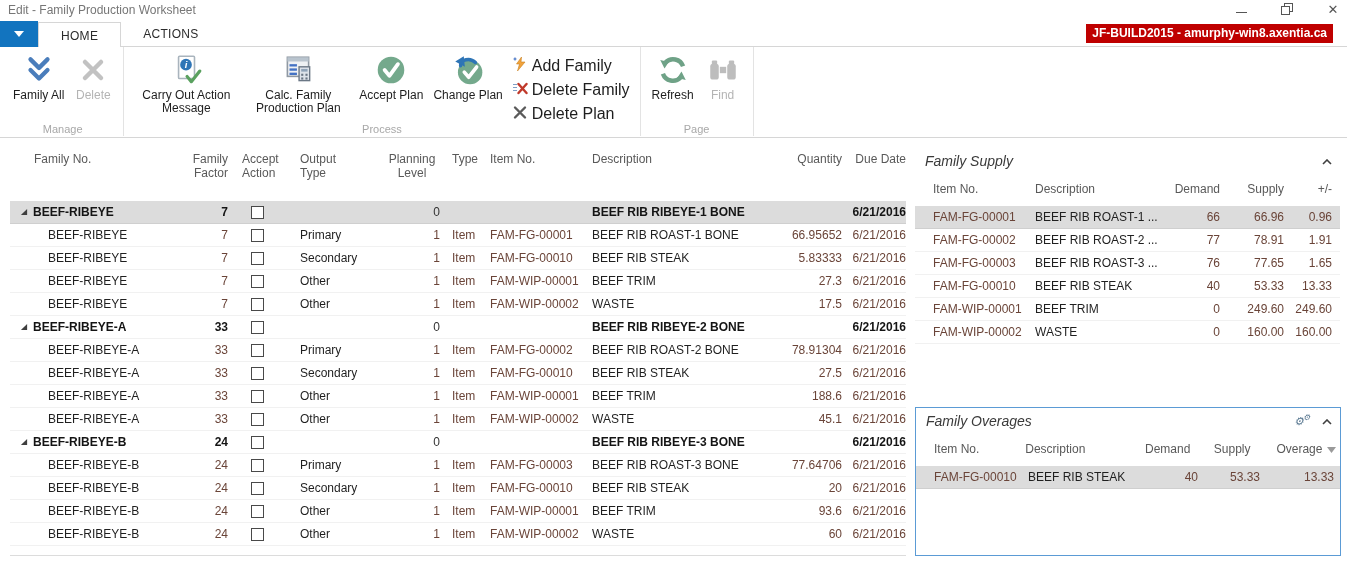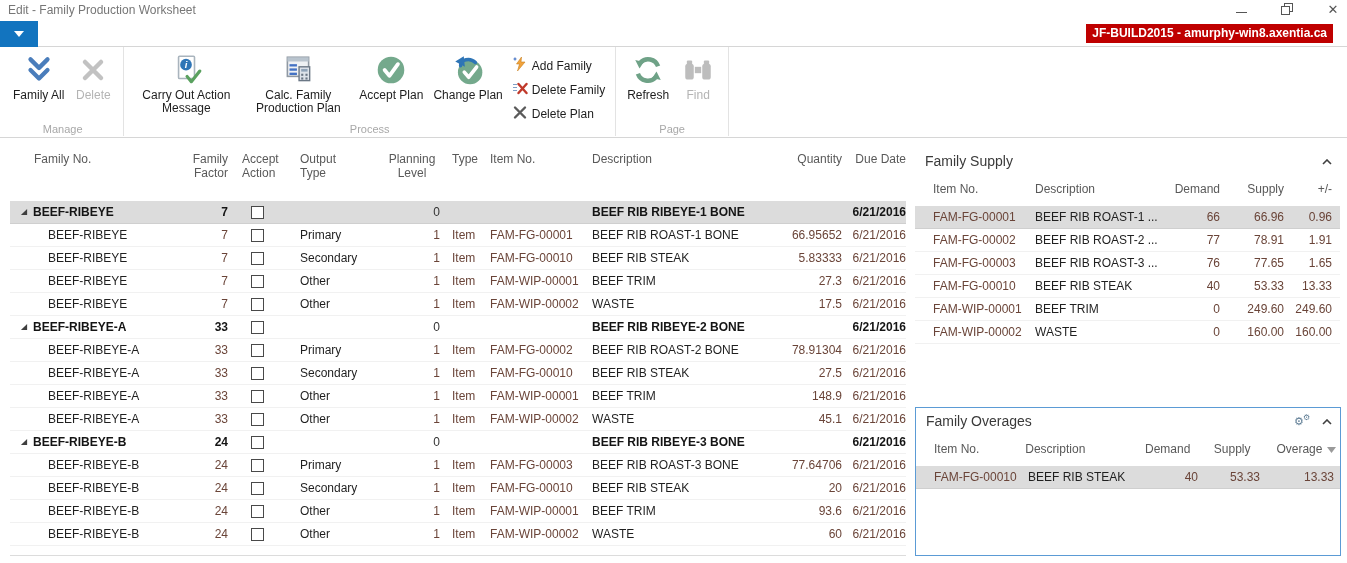--- a/index.html
+++ b/index.html
@@ -27,21 +27,21 @@
   
   .ribbon { position:absolute; top:47px; left:0; width:100%; height:91px; background:#fff; border-bottom:1px solid #d6d6d6; display:flex; padding-left:2px; }
   .rgroup { position:relative; height:89px; border-right:1px solid #e3e3e3; padding:3px 6px 16px 6px; display:flex; align-items:flex-start; }
   .rglabel { position:absolute; bottom:1px; left:0; width:100%; text-align:center; color:#a8a8a8; font-size:11px; }
   .rlarge { display:flex; flex-direction:column; align-items:center; text-align:center; padding:2px 5px; min-width:48px; max-width:112px; cursor:default; }
   .rlarge .ric { height:36px; display:flex; align-items:center; justify-content:center; }
   .rlarge .rlbl { font-size:12px; line-height:13px; color:#1e1e1e; margin-top:1px; }
   .rlarge.disabled .rlbl { color:#b4b4b4; }
   .rstack { display:flex; flex-direction:column; gap:5px; margin:6px 4px 0 4px; }
   .rsmall { display:flex; align-items:center; gap:4px; cursor:default; }
-  .rsmall .rlbl { font-size:12px; color:#1e1e1e; }
+  .rsmall .rlbl { font-size:16px; color:#1e1e1e; }
 
   
   .main-table { position:absolute; left:10px; top:145px; width:896px; height:411px; border-bottom:1px solid #dcdcdc; background:#fff; }
   .thead { display:flex; height:56px; padding-top:7px; color:#595959; }
   .hcell { line-height:14px; }
   .hcell span { display:inline-block; }
   .trow { display:flex; height:23px; align-items:center; border-bottom:1px solid #f1f1f1; background:#fff; cursor:default; }
   .trow.sel { background:#dcdcdc; border-bottom:1px solid #cfcfcf; }
   .tcell { overflow:hidden; white-space:nowrap; line-height:22px; }
   .tcell.val { color:#6a4438; }
@@ -49,21 +49,21 @@
   .trow.group .tcell.nb { font-weight:normal; color:#333; }
   .fam-child { padding-left:38px; }
   .fam-group { padding-left:10px; display:flex; align-items:center; gap:5px; }
   .cb { width:13px; height:13px; border:1px solid #494949; background:#fff; display:inline-block; }
   .cbwrap { display:flex; justify-content:center; align-items:center; }
 
   
   .panel { position:absolute; background:#fff; }
   #supply-panel { left:915px; top:148px; width:425px; }
   #overages-panel { left:915px; top:407px; width:426px; height:149px; border:1px solid #5b9bd5; }
-  .ptitle-row { display:flex; align-items:center; height:26px; padding:0 8px 0 10px; }
+  .ptitle-row { display:flex; align-items:center; height:26px; padding:0 8px 0 10px;font-style:italic; }
   .ptitle { font-size:14px; color:#3a3a3a; flex:1; }
   .pticons { display:flex; align-items:center; gap:10px; }
   .phead { display:flex; color:#595959; padding-top:8px; padding-bottom:10px; }
   .prow { display:flex; height:23px; align-items:center; border-bottom:1px solid #f1f1f1; }
   .prow.sel { background:#dcdcdc; border-bottom:1px solid #cfcfcf; }
   .pcell { overflow:hidden; white-space:nowrap; }
   .pcell.val { color:#6a4438; }
   .sort-col { width:18px; display:flex; justify-content:flex-end; padding-right:4px; align-items:flex-end; }
 </style>
 </head>
@@ -84,20 +84,24 @@
     <span class="wbtn">
         <span class="xglyph">✕</span>
       </span>
   </div>
 </div>
 
 <div class="tabrow">
   <div class="appbtn">
       <span class="appcaret"></span>
     </div>
+  <div class="tabs">
+    <div class="tab active"><span>HOME</span></div>
+    <div class="tab"><span>ACTIONS</span></div>
+  </div>
   <div class="badge">JF-BUILD2015 - amurphy-win8.axentia.ca</div>
 </div>
 
 <div class="ribbon" id="ribbon">
     <div class="rgroup">
       <div class="rlarge">
         <div class="ric">
           <svg width="34" height="34" viewBox="0 0 32 32">
             <g fill="none" stroke="#4a7dbb" stroke-width="4" stroke-linecap="round" stroke-linejoin="round">
               <path d="M8 6l8 8 8-8"></path>
@@ -370,21 +374,21 @@
       <div class="tcell fam-child" style="width: 168px; text-align: left;">BEEF-RIBEYE-A</div>
       <div class="tcell val" style="width: 50px; text-align: right;">33</div>
       <div class="tcell cbwrap" style="width: 58px; text-align: left; padding-left: 0px;">
         <span class="cb"></span>
       </div>
       <div class="tcell" style="width: 92px; text-align: left; padding-left: 14px;">Other</div>
       <div class="tcell val" style="width: 62px; text-align: right;">1</div>
       <div class="tcell val" style="width: 50px; text-align: left; padding-left: 12px;">Item</div>
       <div class="tcell val" style="width: 102px; text-align: left;">FAM-WIP-00001</div>
       <div class="tcell" style="width: 172px; text-align: left;">BEEF TRIM</div>
-      <div class="tcell val" style="width: 78px; text-align: right;">148.9</div>
+      <div class="tcell val" style="width: 78px; text-align: right;">188.6</div>
       <div class="tcell val" style="width: 64px; text-align: right;">6/21/2016</div>
     </div>
     <div class="trow">
       <div class="tcell fam-child" style="width: 168px; text-align: left;">BEEF-RIBEYE-A</div>
       <div class="tcell val" style="width: 50px; text-align: right;">33</div>
       <div class="tcell cbwrap" style="width: 58px; text-align: left; padding-left: 0px;">
         <span class="cb"></span>
       </div>
       <div class="tcell" style="width: 92px; text-align: left; padding-left: 14px;">Other</div>
       <div class="tcell val" style="width: 62px; text-align: right;">1</div>

